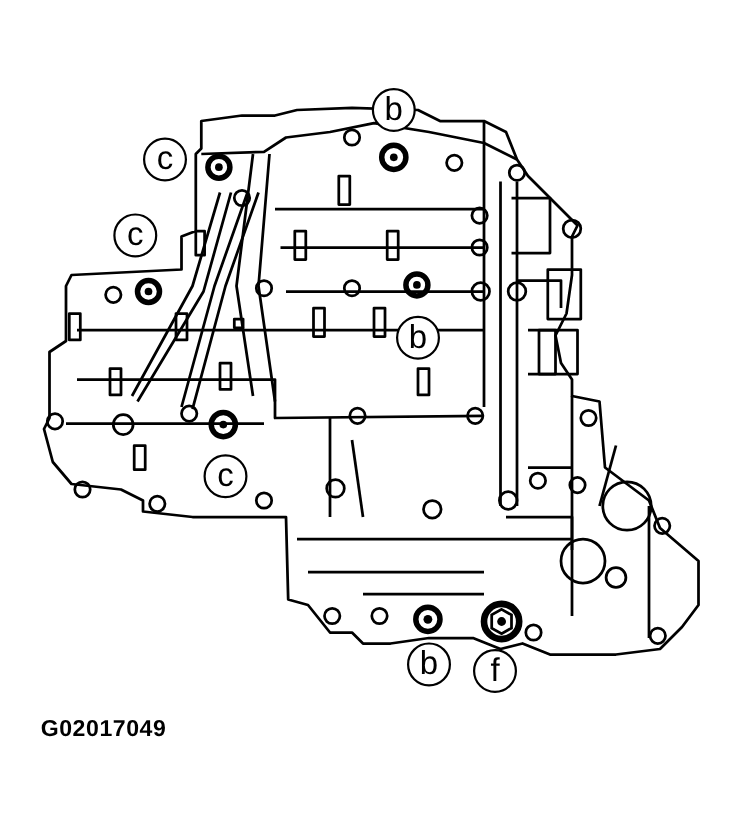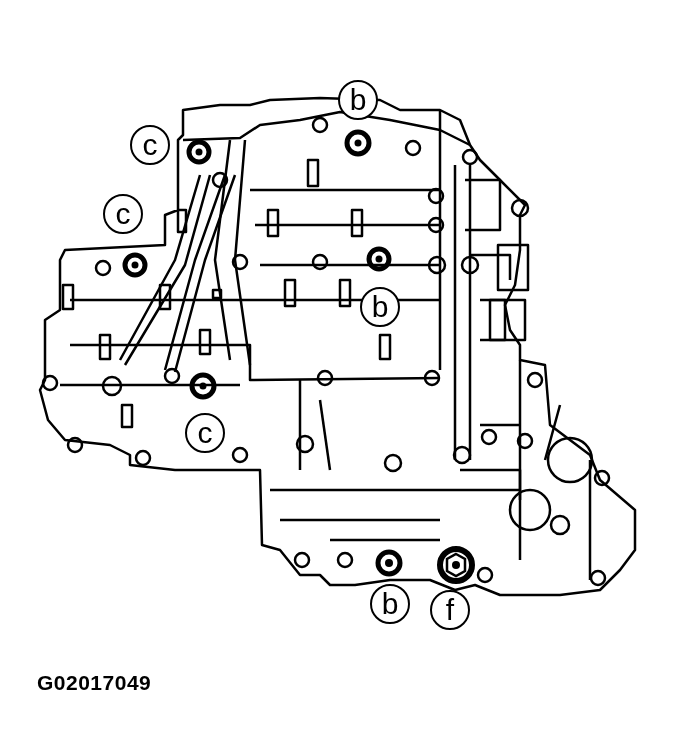--- a/index.html
+++ b/index.html
@@ -1,20 +1,20 @@
 <!DOCTYPE html>
 <html><head>
 <meta charset="utf-8">
 <style>
   html,body{margin:0;padding:0;background:#fff;}
   body{width:679px;height:748px;position:relative;overflow:hidden;font-family:"Liberation Sans",sans-serif;}
   #diagram{position:absolute;left:0;top:0;width:679px;height:748px;}
   .callout{position:absolute;width:40px;height:40px;border:2.5px solid #000;border-radius:50%;box-sizing:border-box;
     display:flex;align-items:center;justify-content:center;font-size:30px;font-weight:normal;color:#000;background:#fff;line-height:1;}
-  .figure-id{position:absolute;left:37px;top:671px;font-size:21px;font-weight:bold;color:#000;letter-spacing:0.5px;}
+  .figure-id{position:absolute;left:37px;top:651px;font-size:21px;font-weight:bold;color:#000;letter-spacing:0.5px;}
 </style>
 </head>
 <body>
 
 <svg id="diagram" viewBox="0 0 679 748" xmlns="http://www.w3.org/2000/svg">
   <g fill="none" stroke="#000" stroke-width="2.5" stroke-linejoin="round">
 
     <path d="M183,110 L183,135 L178,140 L178,210 L165,215 L165,245 L65,250 L60,260 L60,310 L45,320 L45,380 L40,390 L48,420 L65,440 L110,445 L130,455 L130,465 L175,470 L260,470 L262,545 L280,550 L300,575 L320,575 L330,585 L355,585 L390,580 L430,580 L455,590 L475,585 L500,595 L560,595 L600,590 L610,580 L620,570 L635,550 L635,510 L600,480 L590,455 L570,440 L550,425 L545,365 L520,360 L520,345 L510,330 L505,305 L515,285 L520,250 L520,215 L525,205 L500,180 L480,160 L470,145 L460,120 L440,110 L400,110 L380,100 L320,98 L270,100 L250,105 L220,105 Z"></path>
 
     <path d="M183,140 L240,138 L260,125 L300,120 L340,112 L390,120 L440,130 L470,145"></path>

